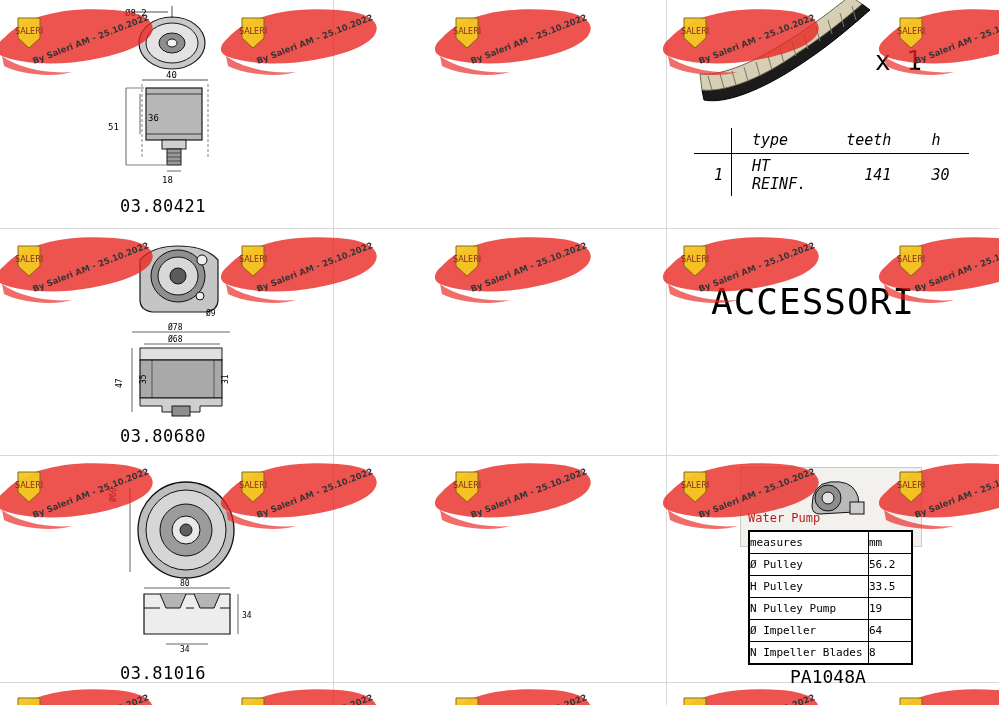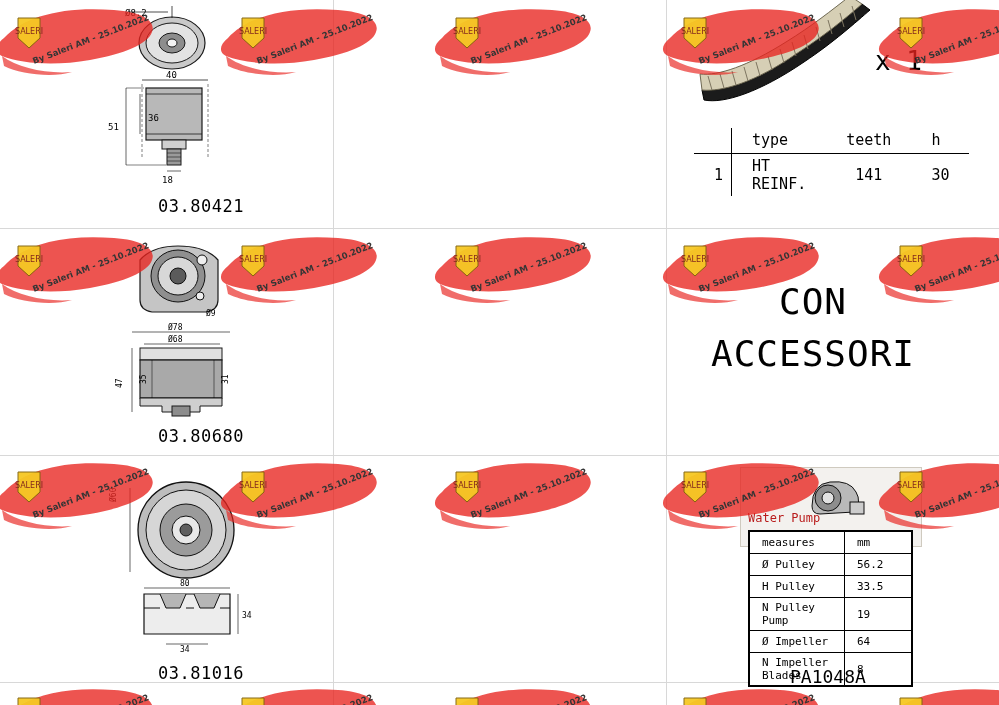--- a/index.html
+++ b/index.html
@@ -25,42 +25,41 @@
   .vline{position:absolute;top:0;bottom:0;width:1px;background:#d8d8d8;}
   .hline{position:absolute;left:0;right:0;height:1px;background:#d8d8d8;}
 
   
   .code{
     position:absolute;
     font-family:"DejaVu Sans Mono", monospace;
     font-size:17px;
     color:#000;
     letter-spacing:.5px;
-    margin-left:38px;
   }
 
   
   .draw{position:absolute;}
   .draw svg{display:block;overflow:visible;}
 
   
   .belt-table{
     position:absolute;
     left:694px;top:128px;
     width:268px;
     font-family:"DejaVu Sans Mono", monospace;
     font-size:15px;
     color:#000;
   }
   .belt-table table{border-collapse:collapse;width:100%;}
-  .belt-table td,.belt-table th{padding:3px 20px;font-weight:normal;text-align:left;}
+  .belt-table td,.belt-table th{padding:3px 20px;font-weight:normal;text-align:left;font-style:italic;}
   .belt-table .hdr td{border-bottom:1px solid #000;padding-bottom:4px;}
   .belt-table .idx{width:22px;border-right:1px solid #000;text-align:right;padding-right:8px;}
   .belt-table .c-type{width:120px;}
-  .belt-table .c-teeth{width:70px;text-align:center;}
+  .belt-table .c-teeth{width:70px;text-align:right;}
   .belt-table .c-h{text-align:left;}
 
   .x1{
     position:absolute;
     left:875px;top:46px;
     font-family:"DejaVu Sans Mono", monospace;
     font-size:26px;color:#000;
   }
 
   .con-accessori{
@@ -95,21 +94,21 @@
     position:absolute;
     left:748px;top:530px;
     width:163px;
     border:1px solid #000;
     background:#fff;
     font-family:"DejaVu Sans Mono", monospace;
     font-size:11px;
     color:#000;
   }
   .wp-table table{border-collapse:collapse;width:100%;}
-  .wp-table td{border:1px solid #000;padding:3px 12px;height:15px;}
+  .wp-table td{border:1px solid #000;padding:3px 0;height:15px;}
   .wp-table td.val{width:42px;}
   .pa-code{
     position:absolute;
     left:790px;top:666px;
     font-size:18px;
     font-family:"DejaVu Sans Mono", monospace;
     color:#000;
   }
 
   .dim{font-family:"DejaVu Sans Mono", monospace;font-size:9px;fill:#000;}
@@ -263,21 +262,20 @@
           <td class="idx">1</td>
           <td class="c-type">HT REINF.</td>
           <td class="c-teeth">141</td>
           <td class="c-h">30</td>
         </tr>
       </tbody>
     </table>
   </div>
 
   <div class="con-accessori">
-    <div>CON</div>
     <div>ACCESSORI</div>
   </div>
 
   <div class="wp-card"></div>
   <div class="draw" style="left:806px;top:472px;width:62px;height:50px;">
     <svg width="62" height="50" viewBox="0 0 62 50">
       <path d="M6 34 Q6 12 24 10 Q44 8 50 20 Q56 30 48 40 L14 42 Q6 42 6 34 Z" fill="#b9b9b9" stroke="#111" stroke-width="1"></path>
       <ellipse cx="22" cy="26" rx="13" ry="13" fill="#8e8e8e" stroke="#111" stroke-width="1"></ellipse>
       <ellipse cx="22" cy="26" rx="6" ry="6" fill="#e2e2e2" stroke="#111" stroke-width="1"></ellipse>
       <rect x="44" y="30" width="14" height="12" fill="#cccccc" stroke="#111" stroke-width="1"></rect>

